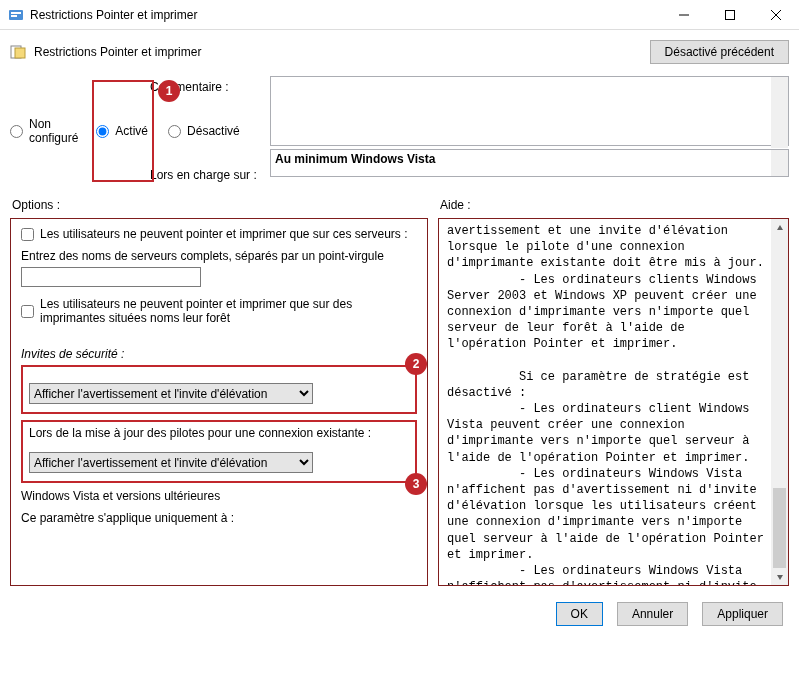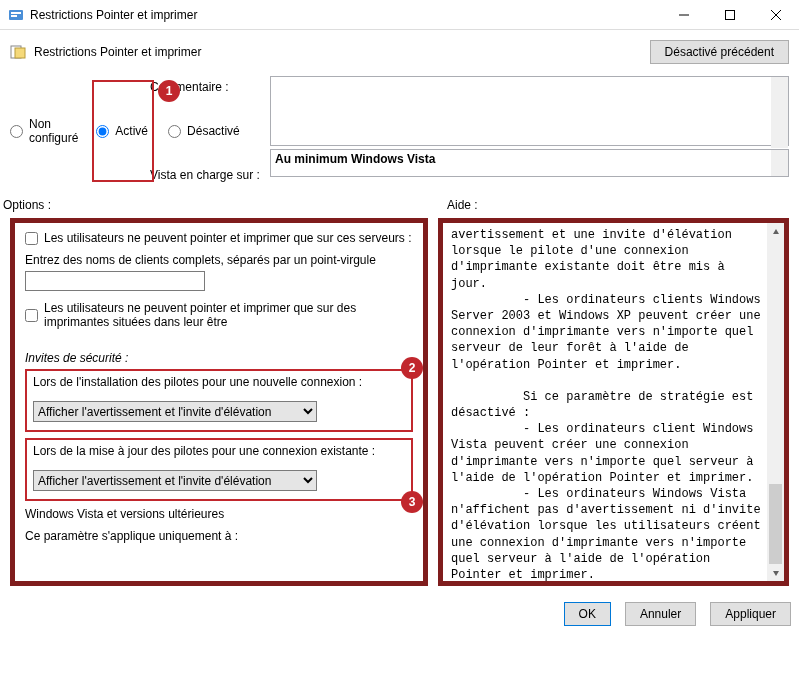--- a/index.html
+++ b/index.html
@@ -34,25 +34,25 @@
 .right-col .ro-box { height: 28px; display: flex; align-items: flex-start; margin-top: 0; font-weight: bold; }
 .right-col .scroll-hint { position: relative; }
 .right-col .scroll-hint::after {
   content: ""; position: absolute; right: 1px; top: 1px; bottom: 1px; width: 17px;
   background: #f0f0f0;
 }
 .v-arrow { position: absolute; right: 5px; width: 8px; height: 8px; }
 .v-arrow.up { top: 6px; }
 .v-arrow.down { bottom: 6px; }
 
-.oh-row { display: flex; padding: 6px 10px 2px 3px; gap: 16px; }
+.oh-row { display: flex; padding: 6px 10px 2px 12px; }
 .oh-row .lab { width: 428px; }
 
 .panels { display: flex; padding: 4px 10px 8px 10px; gap: 10px; }
-.panel { border: 5px solid #7f1d1d; background: #fff; padding: 8px 10px; height: 368px; overflow: hidden; position: relative; }
+.panel { border: 1px solid #7f1d1d; background: #fff; padding: 8px 10px; height: 368px; overflow: hidden; position: relative; }
 .panel.left { width: 418px; }
 .panel.right { flex: 1; padding: 4px 2px 4px 8px; }
 
 .chk-row { display: flex; align-items: center; gap: 6px; margin-bottom: 8px; }
 .chk-row input { margin: 0; }
 .text-in { width: 180px; border: 1px solid #7a7a7a; height: 20px; padding: 2px 4px; margin-bottom: 10px; }
 .spacer { height: 14px; }
 
 .sel-group { position: relative; border: 2px solid #c1272d; padding: 4px 6px 8px 6px; margin-bottom: 6px; }
 select { width: 284px; border: 1px solid #7a7a7a; background: #e5e5e5; height: 21px; margin-top: 12px; }
@@ -62,21 +62,21 @@
   display: flex; align-items: center; justify-content: center;
   font-size: 12px; z-index: 10;
 }
 
 .aide-text { line-height: 1.35; }
 .aide-scroll { position: absolute; right: 0; top: 0; bottom: 0; width: 17px; background: #f0f0f0; display:flex; flex-direction:column; }
 .aide-scroll .sbtn { height: 17px; display:flex;align-items:center;justify-content:center; }
 .aide-scroll .thumb { margin: 0 2px; background: #cdcdcd; height: 80px; }
 .aide-scroll .track { flex:1; }
 
-.footer { display: flex; justify-content: flex-end; padding: 8px 8px; gap: 6px; align-items: flex-end; }
+.footer { display: flex; justify-content: flex-end; padding: 8px 16px; gap: 6px; align-items: flex-end; }
 </style>
 </head>
 <body>
 
 <div class="titlebar">
   <span class="app-icon">
     <svg viewBox="0 0 16 16">
         <rect x="1" y="3" width="14" height="10" fill="#4a8fd8" rx="1"></rect>
         <rect x="3" y="5" width="10" height="2" fill="#fff"></rect>
         <rect x="3" y="8" width="6" height="2" fill="#fff"></rect>
@@ -126,21 +126,21 @@
       <span class="callout" style="right:-28px; top:-2px;">1</span>
     </span>
     <label class="radio">
       <input type="radio" name="state" style="">
         <span>Désactivé</span>
     </label>
   </div>
 
   <div class="label-col">
     <div class="lbl">Commentaire :</div>
-    <div>Vista en charge sur :</div>
+    <div>Lors en charge sur :</div>
   </div>
 
   <div class="right-col">
     <div class="scroll-hint" style="position:relative;">
       <textarea style=""></textarea>
       <svg class="v-arrow up" viewBox="0 0 8 8">
           <polygon points="4,1 7,6 1,6" fill="#606060"></polygon>
         </svg>
       <svg class="v-arrow down" viewBox="0 0 8 8">
           <polygon points="1,2 7,2 4,7" fill="#606060"></polygon>
@@ -165,33 +165,32 @@
   <div>Aide :</div>
 </div>
 
 <div class="panels">
 
   <div class="panel left">
     <label class="chk-row">
       <input type="checkbox" style="">
         <span>Les utilisateurs ne peuvent pointer et imprimer que sur ces serveurs :</span>
     </label>
-    <div style="margin-bottom:4px;">Entrez des noms de clients complets, séparés par un point-virgule</div>
+    <div style="margin-bottom:4px;">Entrez des noms de serveurs complets, séparés par un point-virgule</div>
     <input class="text-in" type="text" style="">
     <label class="chk-row">
       <input type="checkbox" style="">
-        <span>Les utilisateurs ne peuvent pointer et imprimer que sur des imprimantes situées dans leur être</span>
+        <span>Les utilisateurs ne peuvent pointer et imprimer que sur des imprimantes situées noms leur forêt</span>
     </label>
 
     <div class="spacer"></div>
     <div style="margin-bottom:4px;font-style:italic;">Invites de sécurité :</div>
 
     <div class="sel-group">
       <span class="callout" style="right:-12px; top:-14px;">2</span>
-      <div>Lors de l'installation des pilotes pour une nouvelle connexion :</div>
       <select>
         <option>Afficher l'avertissement et l'invite d'élévation</option>
       </select>
     </div>
 
     <div class="sel-group">
       <span class="callout" style="right:-12px; bottom:-14px;">3</span>
       <div>Lors de la mise à jour des pilotes pour une connexion existante :</div>
       <select>
         <option>Afficher l'avertissement et l'invite d'élévation</option>

